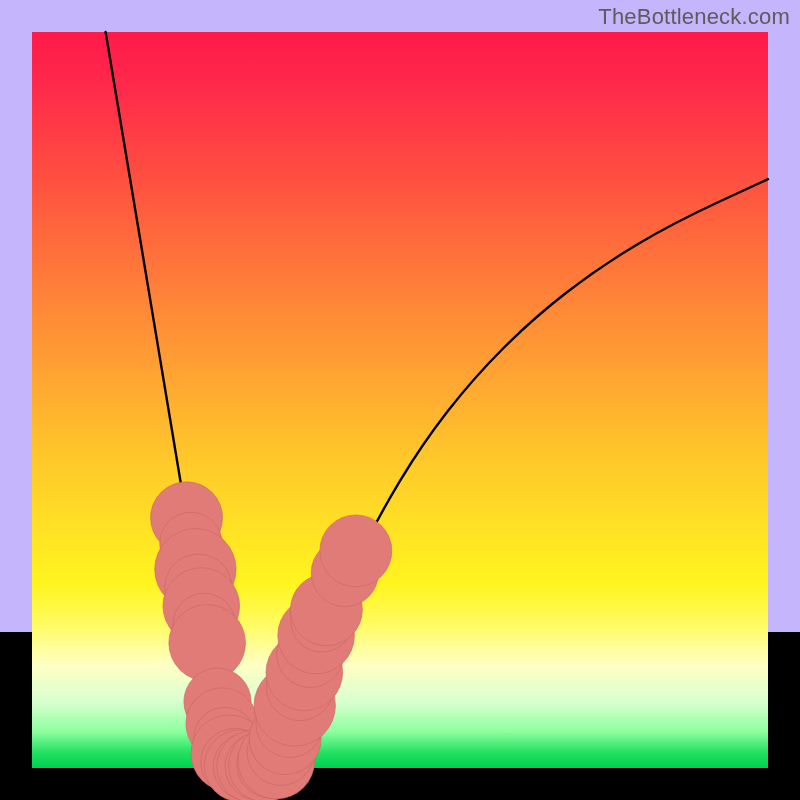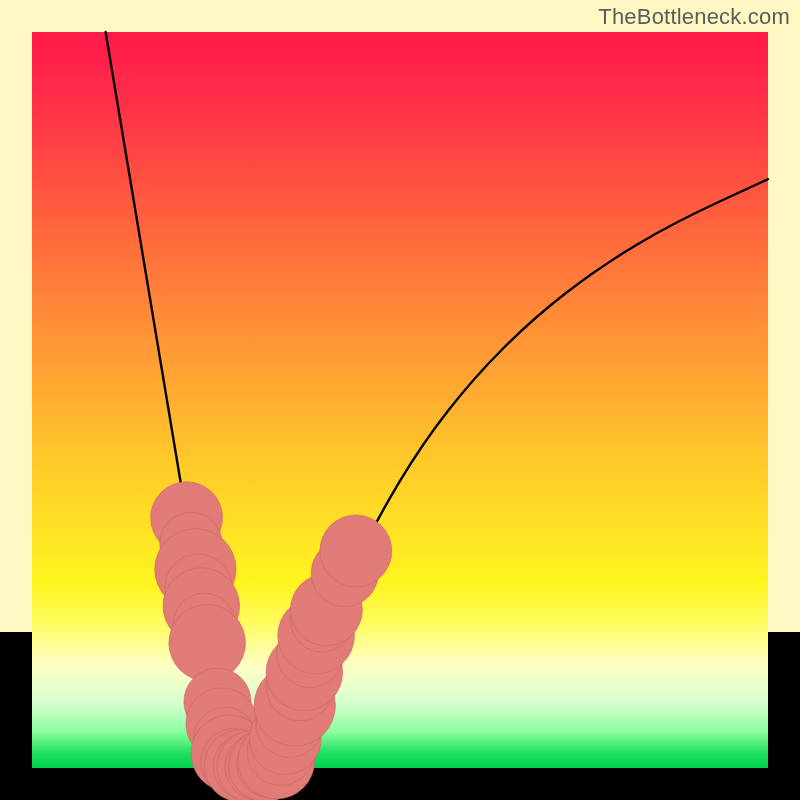--- a/index.html
+++ b/index.html
@@ -10,21 +10,21 @@
     background: #000;
     overflow: hidden;
     font-family: Arial, Helvetica, sans-serif;
   }
   .frame {
     position: absolute;
     left: 0;
     top: 0;
     width: 800px;
     height: 632px;
-    background: #fef9c3;
+    background: #c4b5fd;
   }
   .plot {
     position: absolute;
     left: 32px;
     top: 32px;
     width: 736px;
     height: 736px;
     background: linear-gradient(to bottom,
       #ff1a4a 0%,
       #ff2b4a 8%,

